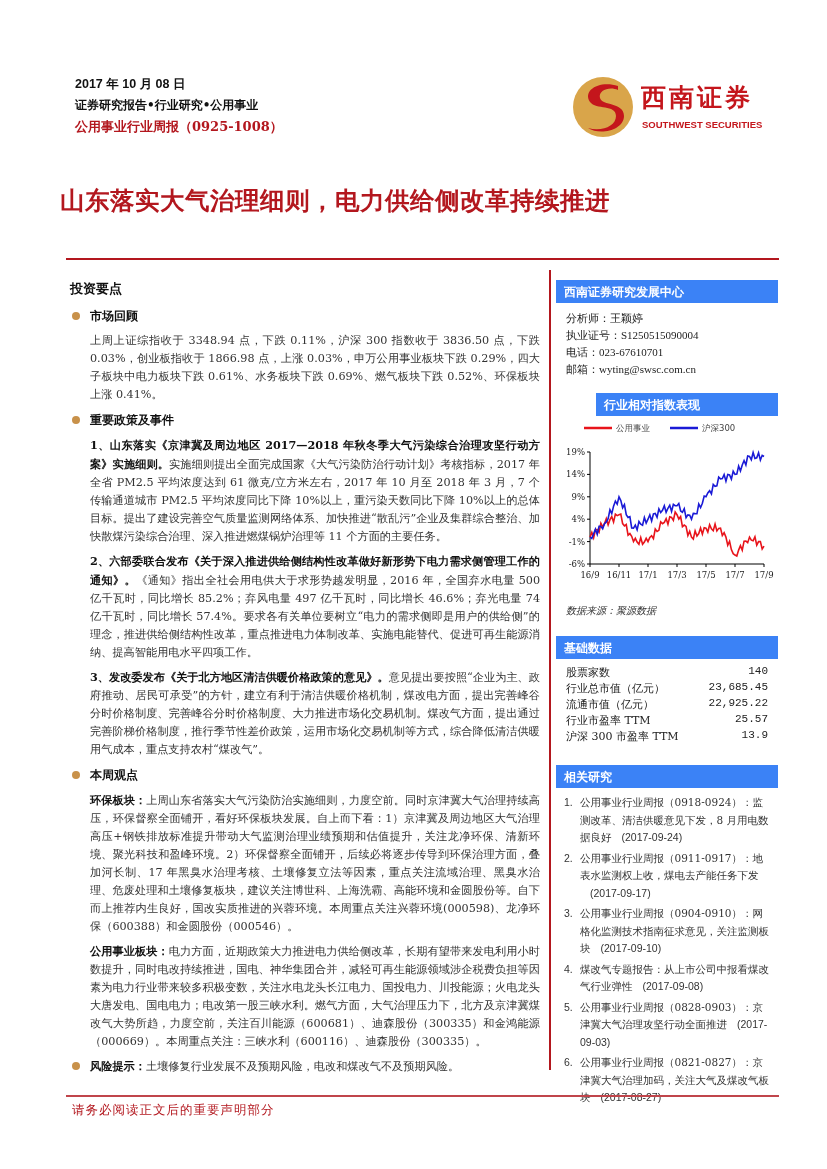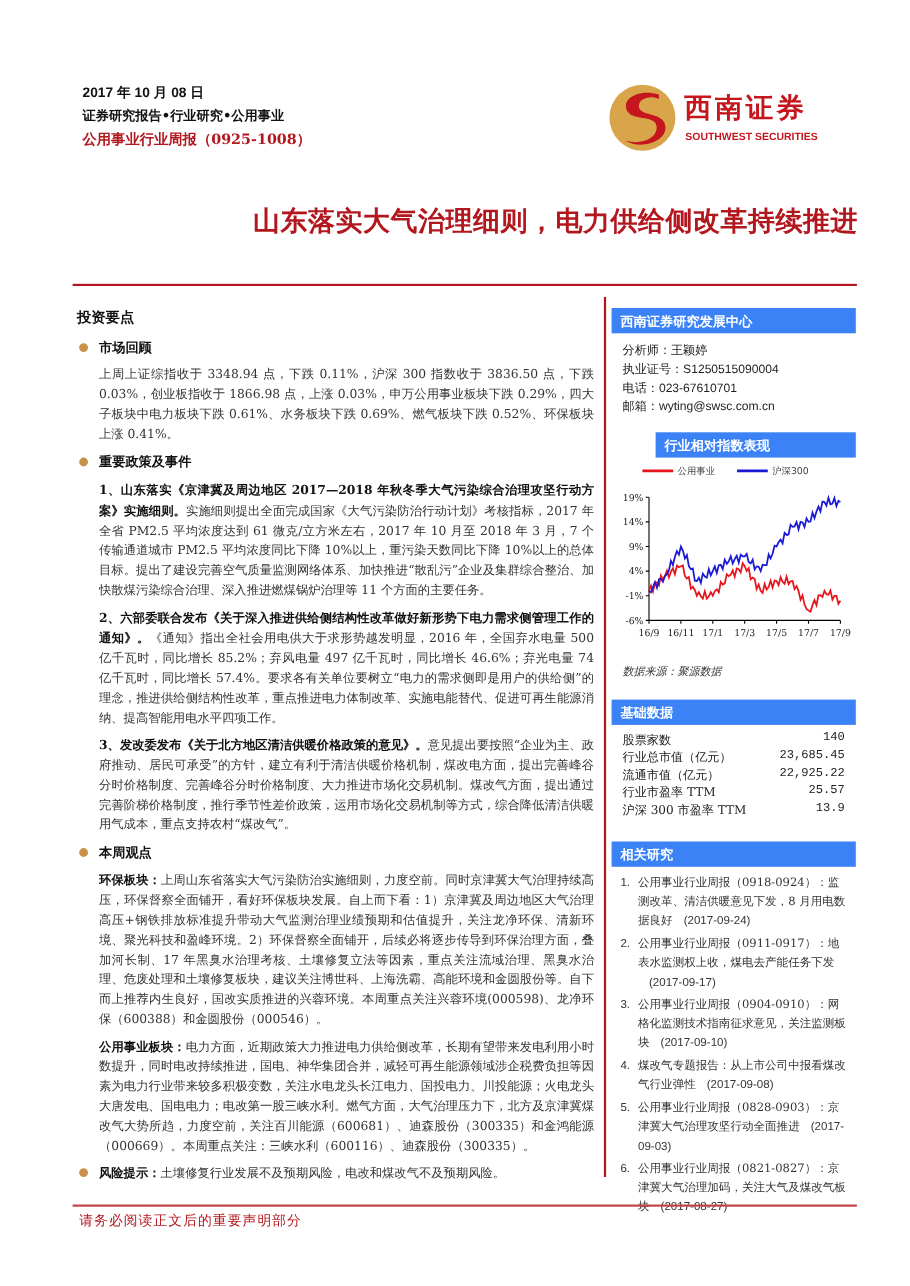--- a/index.html
+++ b/index.html
@@ -1,44 +1,44 @@
 <!DOCTYPE html>
 <html><head>
 <meta charset="utf-8">
 <style>
   html, body { margin: 0; padding: 0; background: #ffffff; }
   body { width: 827px; height: 1169px; position: relative; overflow: hidden;
          font-family: "DejaVu Serif", "Liberation Serif", serif; color: #222; }
   .hdr-date { position: absolute; left: 75px; top: 76px; font: bold 12.5px "Liberation Sans", sans-serif; color: #111; }
   .hdr-cat { position: absolute; left: 75px; top: 97px; font: bold 12px "DejaVu Serif", serif; color: #111; }
   .hdr-rep { position: absolute; left: 75px; top: 118px; font: bold 13px "DejaVu Serif", serif; color: #b3171e; }
-  .logo { position: absolute; left: 553px; top: 75px; width: 205px; height: 64px; }
+  .logo { position: absolute; left: 572px; top: 75px; width: 205px; height: 64px; }
   .logo-cn { position: absolute; left: 69px; top: 6px; font: bold 25px "DejaVu Serif", serif; color: #c4161c; letter-spacing: 3px; }
   .logo-en { position: absolute; left: 70px; top: 44px; font: bold 9.5px "Liberation Sans", sans-serif; color: #c4161c; }
-  .title { position: absolute; left: 60px; top: 184px; width: 720px; text-align: right;
+  .title { position: absolute; left: 60px; top: 184px; width: 720px; text-align: left;
            font: bold 24.5px "DejaVu Serif", serif; color: #b3171e; letter-spacing: 0.5px; }
   .rule-top { position: absolute; left: 66px; top: 258px; width: 713px; height: 1.5px; background: #b3171e; }
   .vrule { position: absolute; left: 549px; top: 270px; width: 1.5px; height: 800px; background: #b3171e; }
   .rule-bot { position: absolute; left: 66px; top: 1095px; width: 713px; height: 2px; background: #c0454b; }
   .footer { position: absolute; left: 72px; top: 1102px; font: 12.5px "DejaVu Serif", serif; color: #b3171e; letter-spacing: 1px; }
 
   .left { position: absolute; left: 70px; top: 280px; width: 470px; }
   .sec-title { font: bold 13px "DejaVu Serif", serif; color: #111; margin: 0 0 10px 0; }
   .bullet-h { position: relative; font: bold 12px "DejaVu Serif", serif; color: #111; padding-left: 20px; margin: 8px 0 8px 0; height: 16px; }
   .dot { position: absolute; left: 2px; top: 4px; width: 8px; height: 8px; border-radius: 50%; background: #c8914a; }
   .para { font: 11.2px "DejaVu Serif", serif; line-height: 18px; color: #333; margin: 0 0 6px 20px; text-align: justify; }
   .para b { color: #111; }
   .risk { position: relative; font: 11.2px "DejaVu Serif", serif; line-height: 18px; color: #333; padding-left: 20px; margin-top: 4px; }
   .risk b { color: #111; }
 
   .right { position: absolute; left: 556px; top: 280px; width: 222px; }
   .box-h { background: #3b82f6; color: #fff; font: bold 12px "DejaVu Serif", serif; padding: 4px 8px; height: 15px; }
   .info { font: 11px "DejaVu Serif", serif; color: #222; padding: 8px 10px 0 10px; }
   .info div { height: 17px; }
-  .info .en { font-family: Liberation Sans, sans-serif; }
+  .info .en { font-family: Liberation Serif, serif; }
   .chart-wrap { position: relative; height: 190px; }
   .src { font: italic 10px "DejaVu Serif", serif; color: #333; padding-left: 10px; margin-top: -2px; }
   .kv { font: 11px "DejaVu Serif", serif; color: #222; padding: 6px 10px 0 10px; }
   .kv .row { display: flex; justify-content: space-between; height: 16px; }
   .kv .v { font-family: Liberation Mono, monospace; }
   .rel { font: 10.5px "DejaVu Serif", serif; color: #333; padding: 6px 6px 0 8px; }
   .rel .item { display: flex; line-height: 17.5px; margin-bottom: 3px; }
   .rel .n { width: 16px; flex: none; font-family: "Liberation Sans", sans-serif; }
   .rel .d { font-family: "Liberation Sans", sans-serif; margin-left: 10px; }
 </style>

